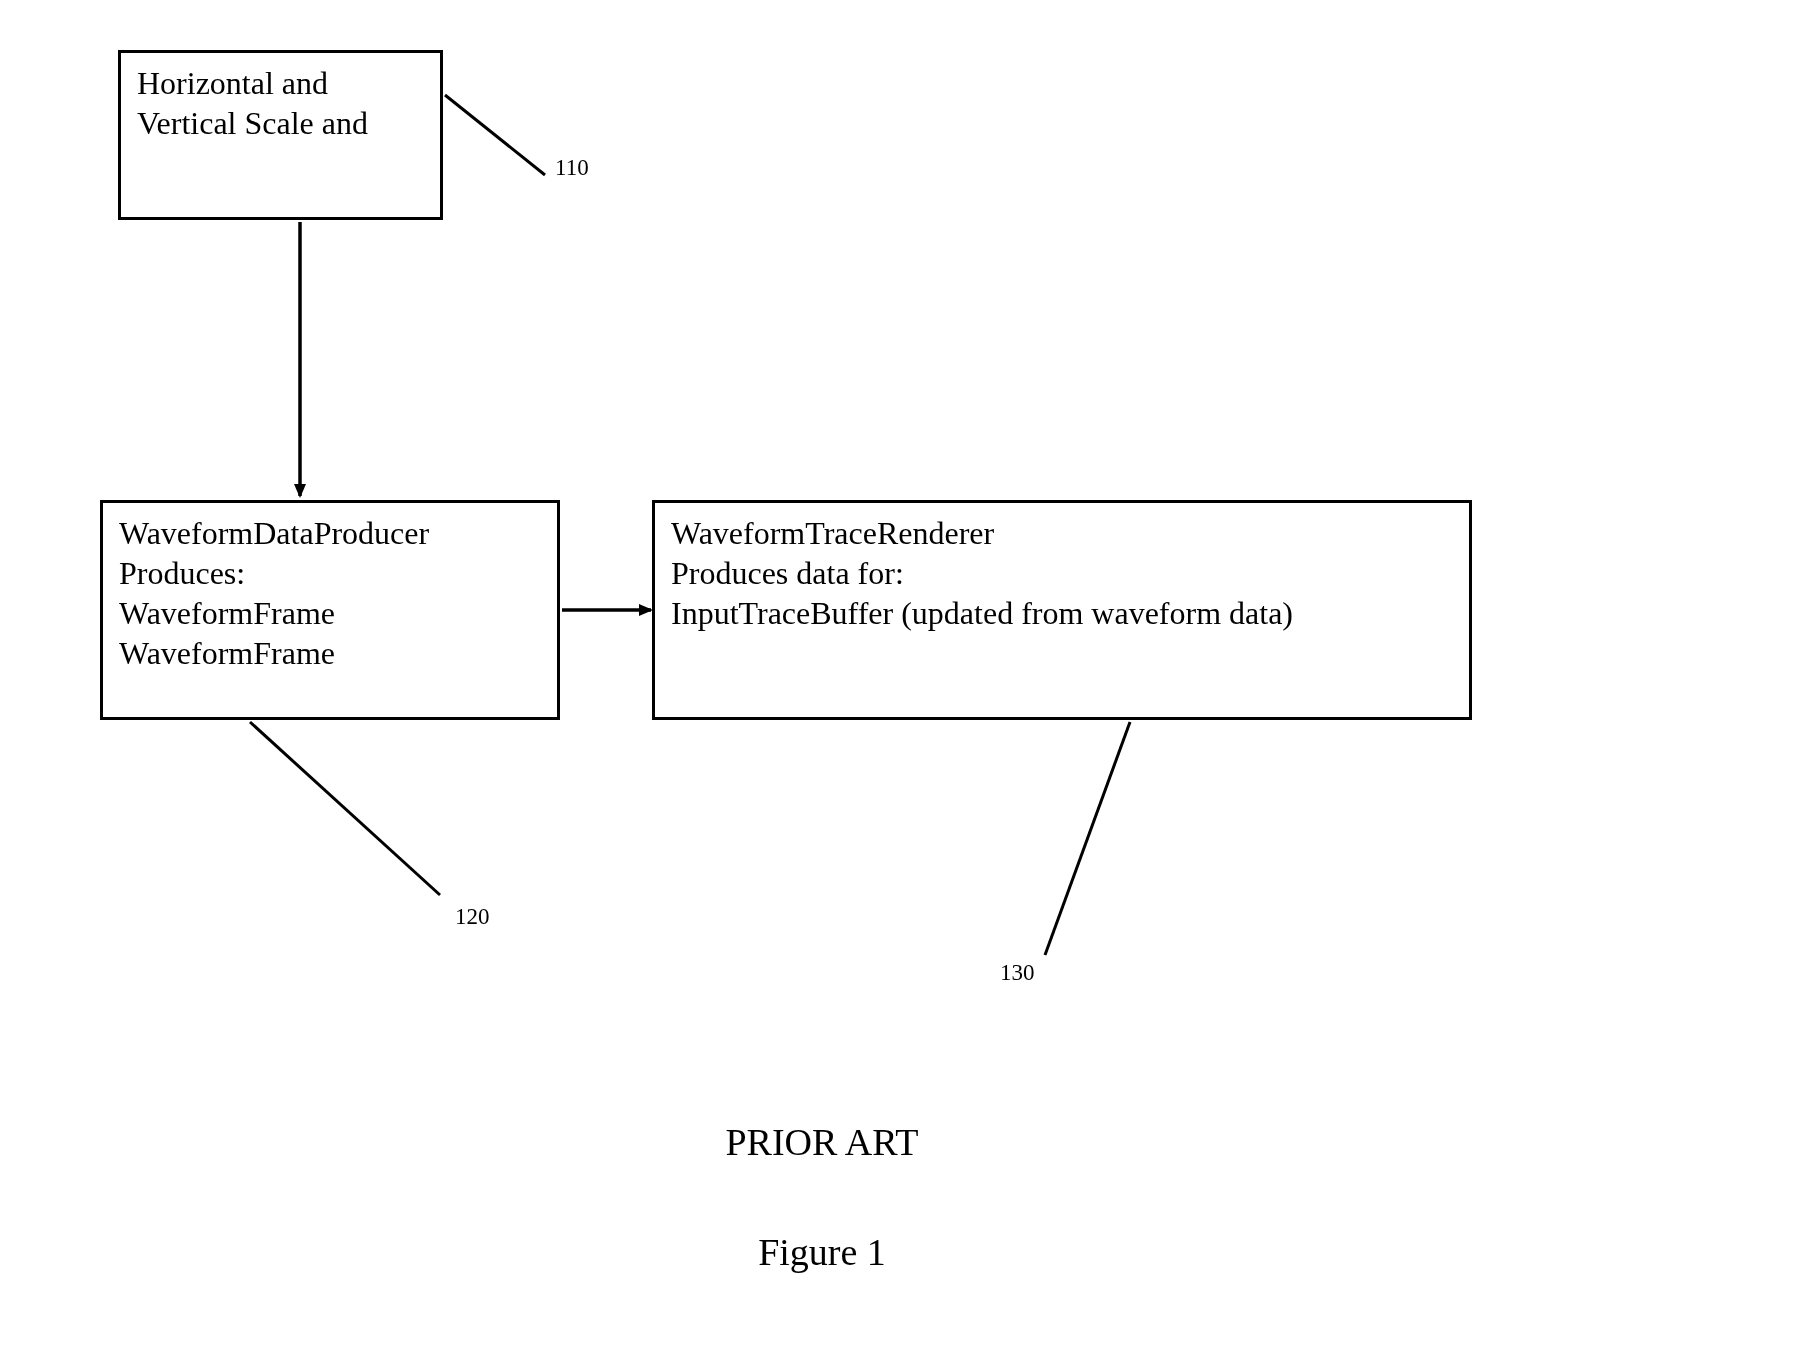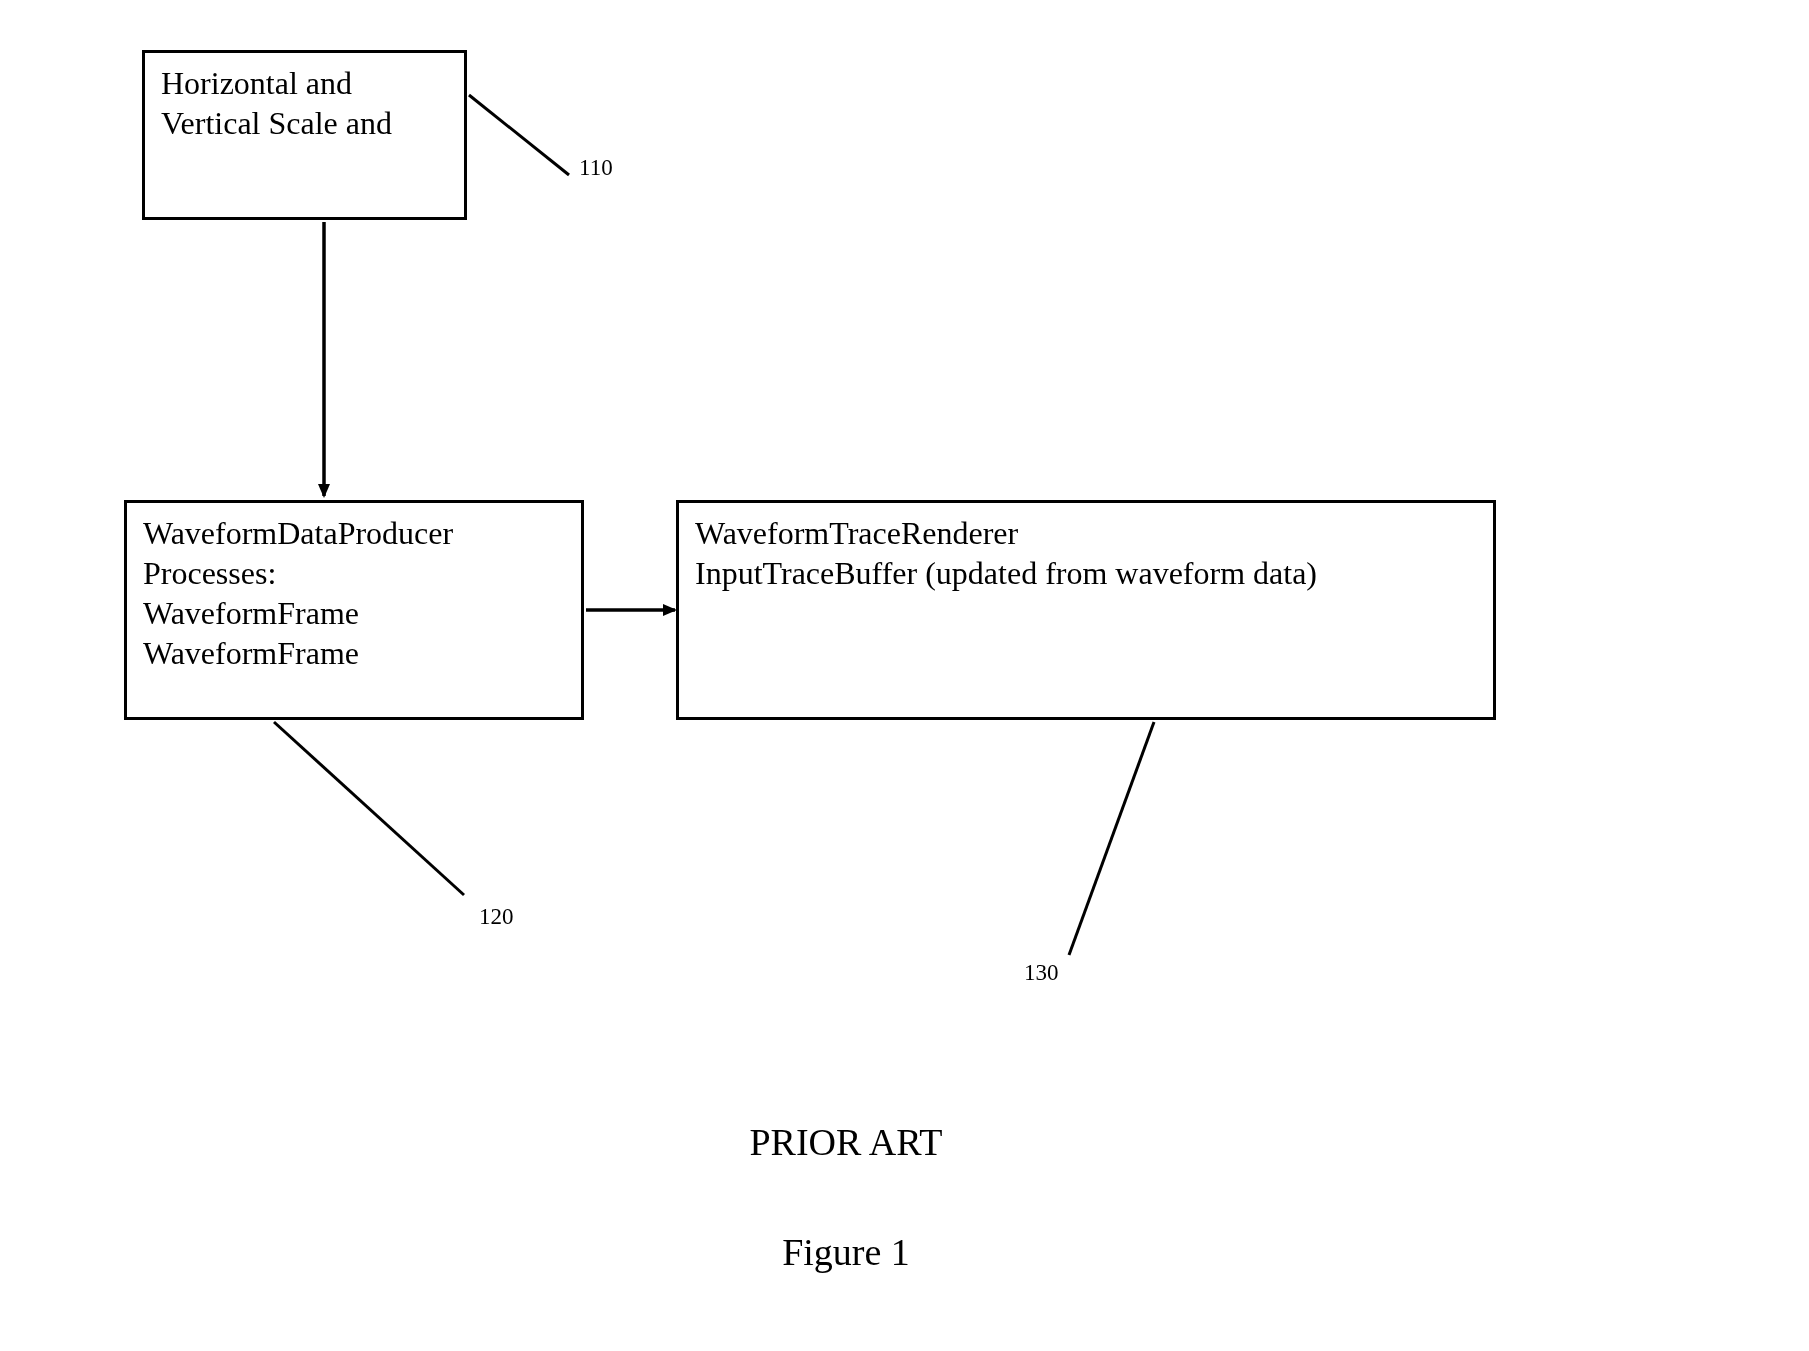--- a/index.html
+++ b/index.html
@@ -9,21 +9,20 @@
     height: 1351px;
     background: #ffffff;
     font-family: "Times New Roman", Times, serif;
     font-size: 32px;
     color: #000;
   }
   .stage {
     position: relative;
     width: 1644px;
     height: 1351px;
-    margin-left: 24px;
   }
   .box {
     position: absolute;
     border: 3px solid #000;
     background: #fff;
     padding: 10px 16px;
     line-height: 1.25;
     box-sizing: border-box;
   }
   .label {
@@ -50,27 +49,28 @@
 
 <div class="stage">
 
   <div class="box" style="left:118px; top:50px; width:325px; height:170px;">
     <div>Horizontal and</div>
     <div>Vertical Scale and</div>
   </div>
 
   <div class="box" style="left:100px; top:500px; width:460px; height:220px;">
     <div>WaveformDataProducer</div>
-    <div>Processes:</div>
+    <div>Produces:</div>
     <div>WaveformFrame</div>
     <div>WaveformFrame</div>
   </div>
 
   <div class="box" style="left:652px; top:500px; width:820px; height:220px;">
     <div>WaveformTraceRenderer</div>
+    <div>Produces data for:</div>
     <div>InputTraceBuffer (updated from waveform data)</div>
   </div>
 
   <div class="label" style="left:555px; top:155px;">110</div>
   <div class="label" style="left:455px; top:904px;">120</div>
   <div class="label" style="left:1000px; top:960px;">130</div>
 
   <div class="caption" style="top:1120px;">PRIOR ART</div>
   <div class="caption" style="top:1230px;">Figure 1</div>
 

